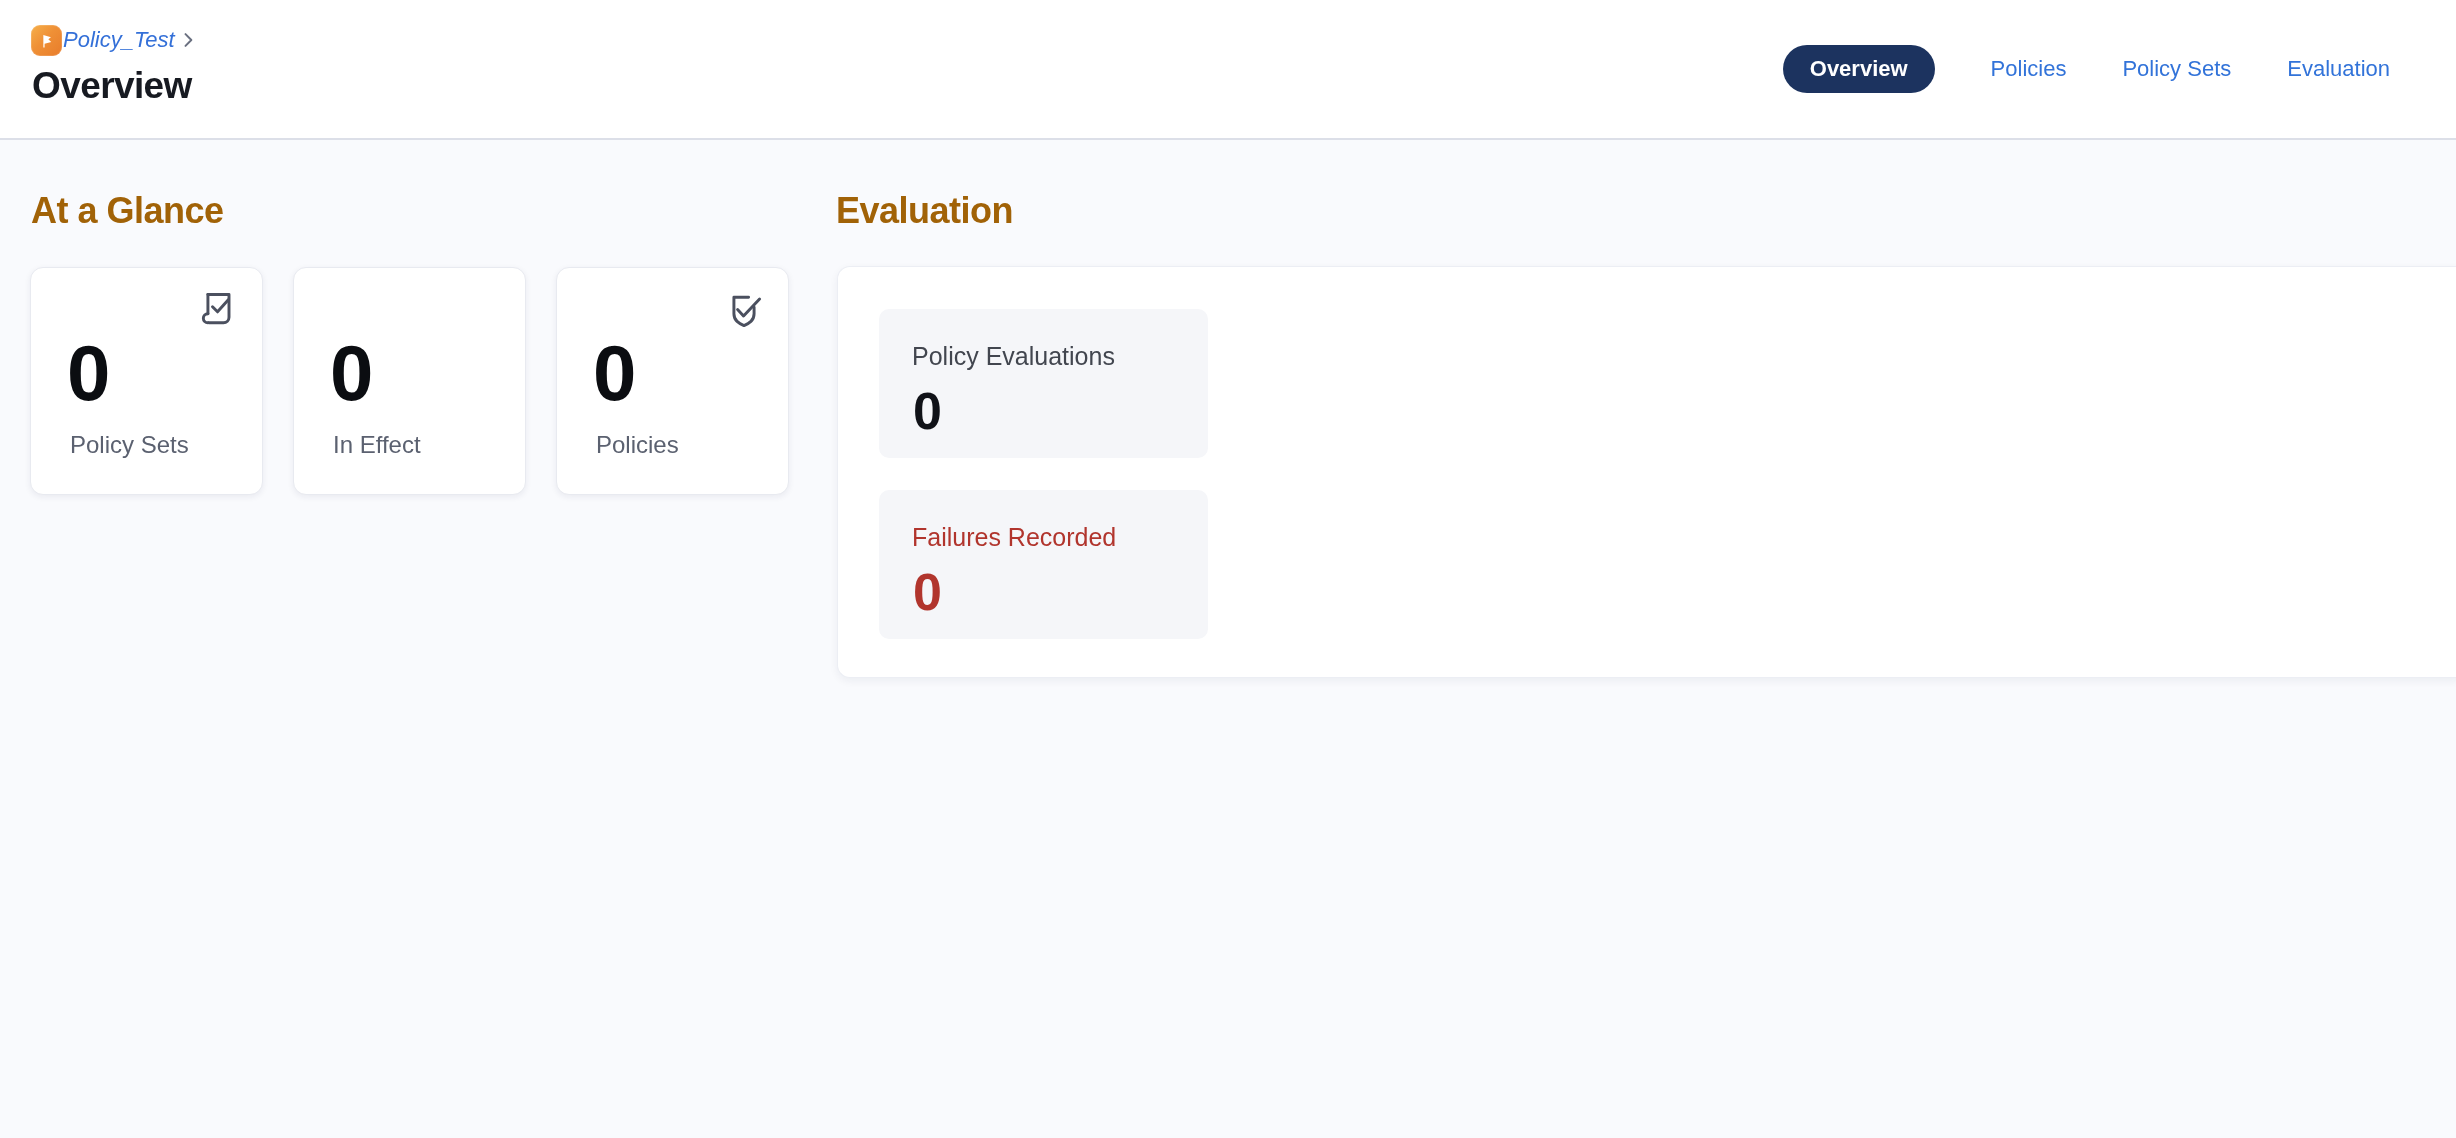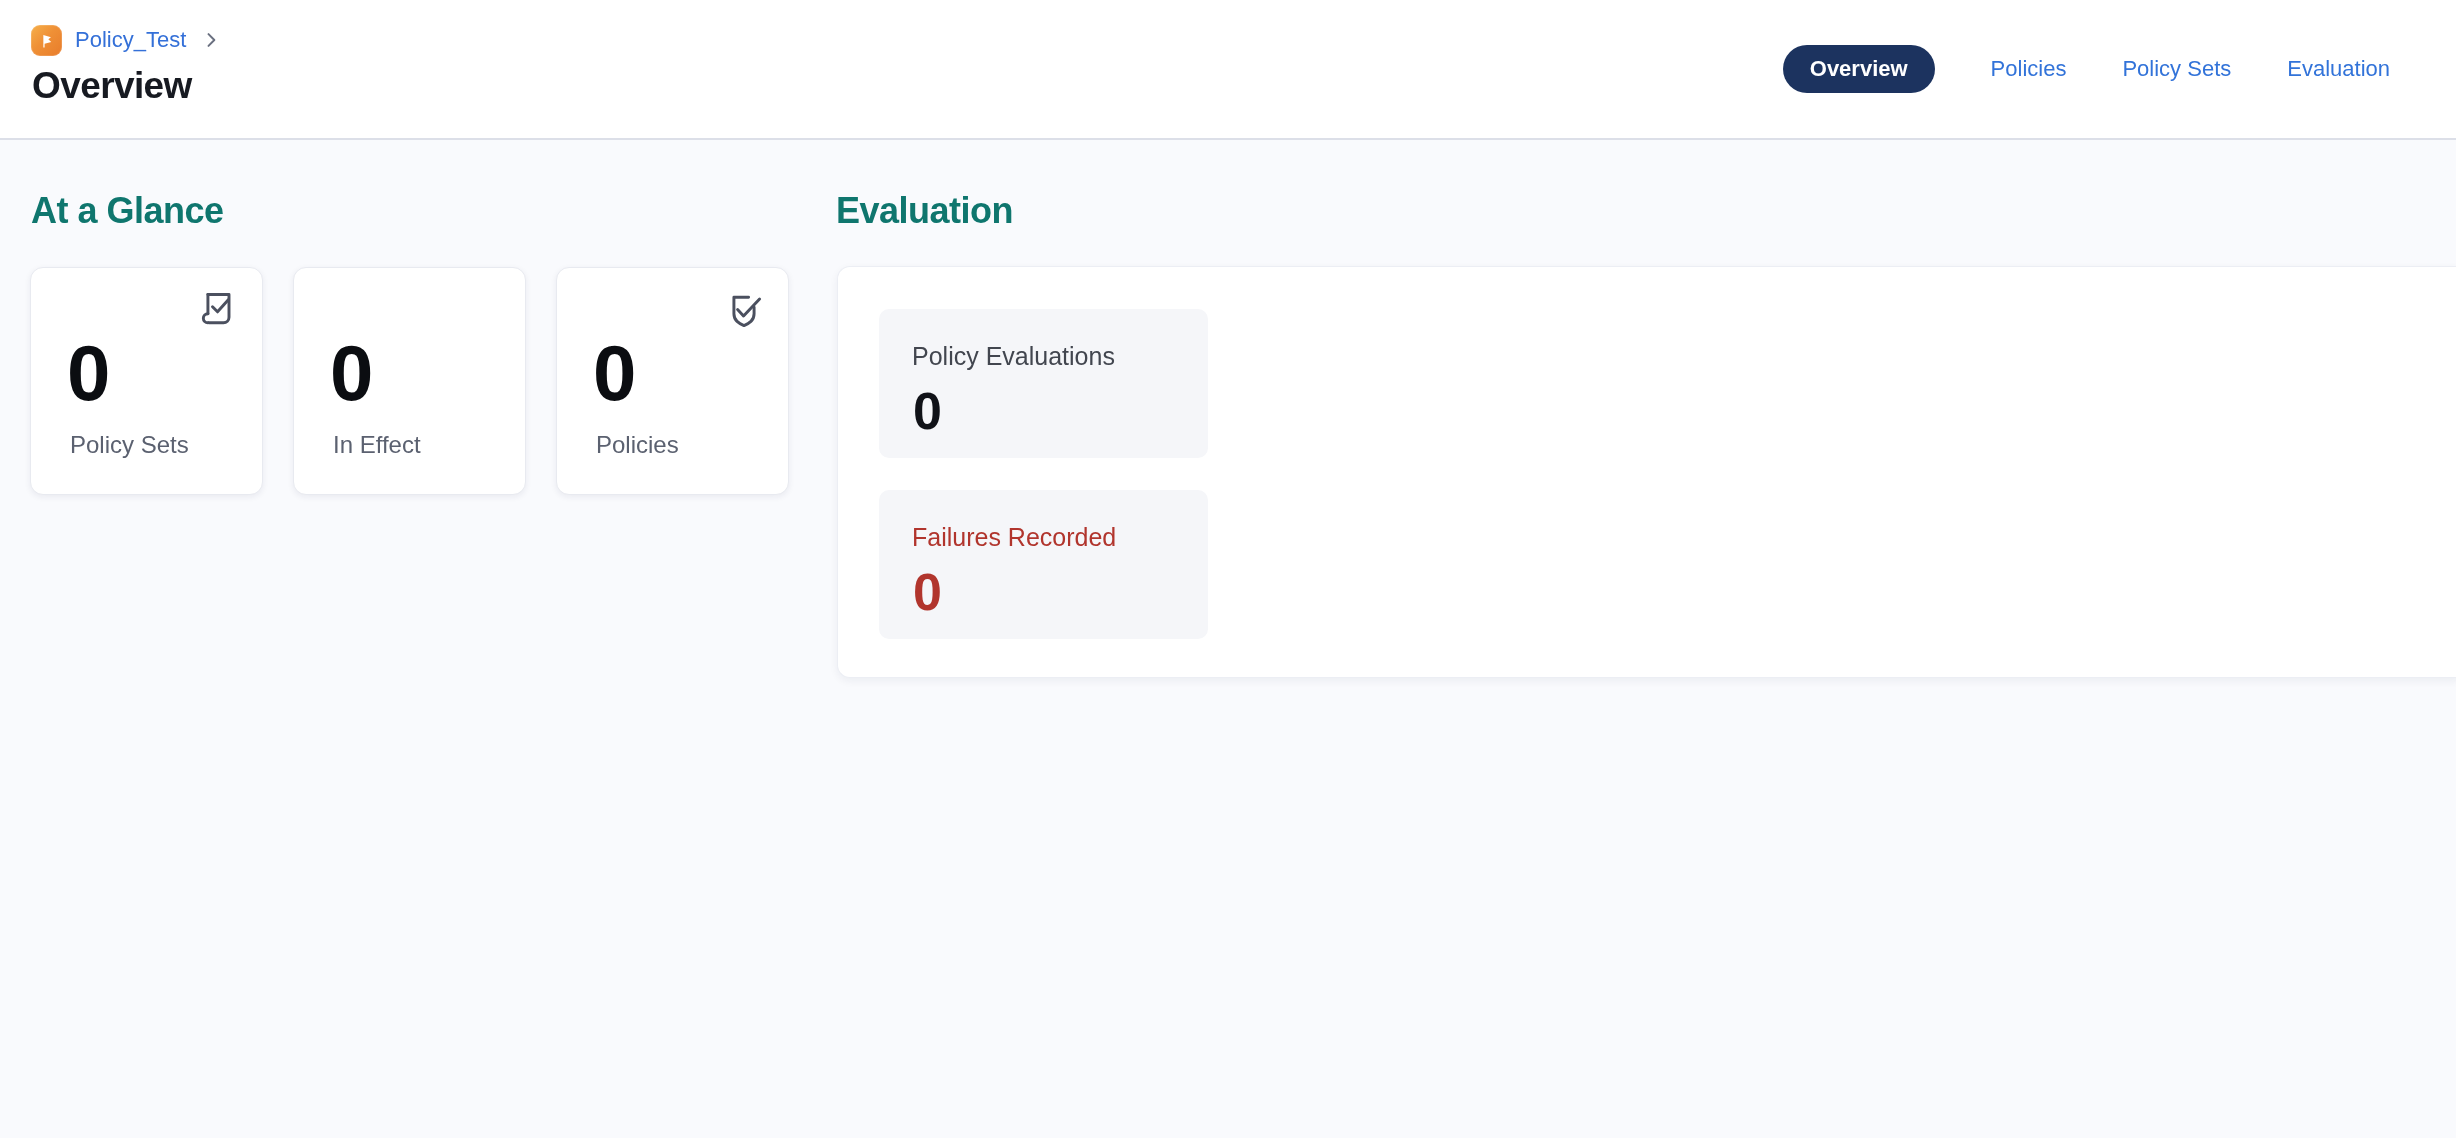--- a/index.html
+++ b/index.html
@@ -10,21 +10,21 @@
     -webkit-font-smoothing:antialiased;
   }
 
   
   .header{
     position:absolute;left:0;top:0;width:2456px;height:138px;
     background:#ffffff;border-bottom:2px solid #dcdfe8;
   }
   .breadcrumb{
     position:absolute;left:31px;top:24px;height:32px;
-    display:flex;align-items:center;gap:13px;
+    display:flex;align-items:center;gap:1px;font-style:italic;
   }
   .project-avatar{
     width:31px;height:31px;border-radius:9px;flex:0 0 auto;
     background:linear-gradient(135deg,#f6b04a 0%,#ef9036 45%,#e87c2b 100%);
     display:flex;align-items:center;justify-content:center;
     box-shadow:inset 0 0 0 1px rgba(255,255,255,.15);
   }
   .breadcrumb-link{
     color:#3470d8;font-size:22px;font-weight:500;text-decoration:none;cursor:pointer;
   }
@@ -43,21 +43,21 @@
     color:#3273d9;font-size:22px;font-weight:500;cursor:pointer;white-space:nowrap;
   }
   .nav-pill{
     background:#1c335f;color:#ffffff;border-radius:999px;
     padding:11px 27px;font-size:22px;font-weight:600;cursor:pointer;white-space:nowrap;
   }
 
   
   .section-heading{
     position:absolute;top:190px;
-    font-size:36px;font-weight:700;color:#0f766e;letter-spacing:-.5px;line-height:42px;
+    font-size:36px;font-weight:700;color:#a16207;letter-spacing:-.5px;line-height:42px;
   }
   .heading-glance{left:31px;}
   .heading-evals{left:836px;}
 
   
   .cards-row{position:absolute;left:30px;top:267px;display:flex;gap:30px;}
   .stat-card{
     position:relative;width:233px;height:228px;box-sizing:border-box;
     background:#ffffff;border:1px solid #e8eaf0;border-radius:13px;
     box-shadow:0 2px 6px rgba(25,35,65,.07);

